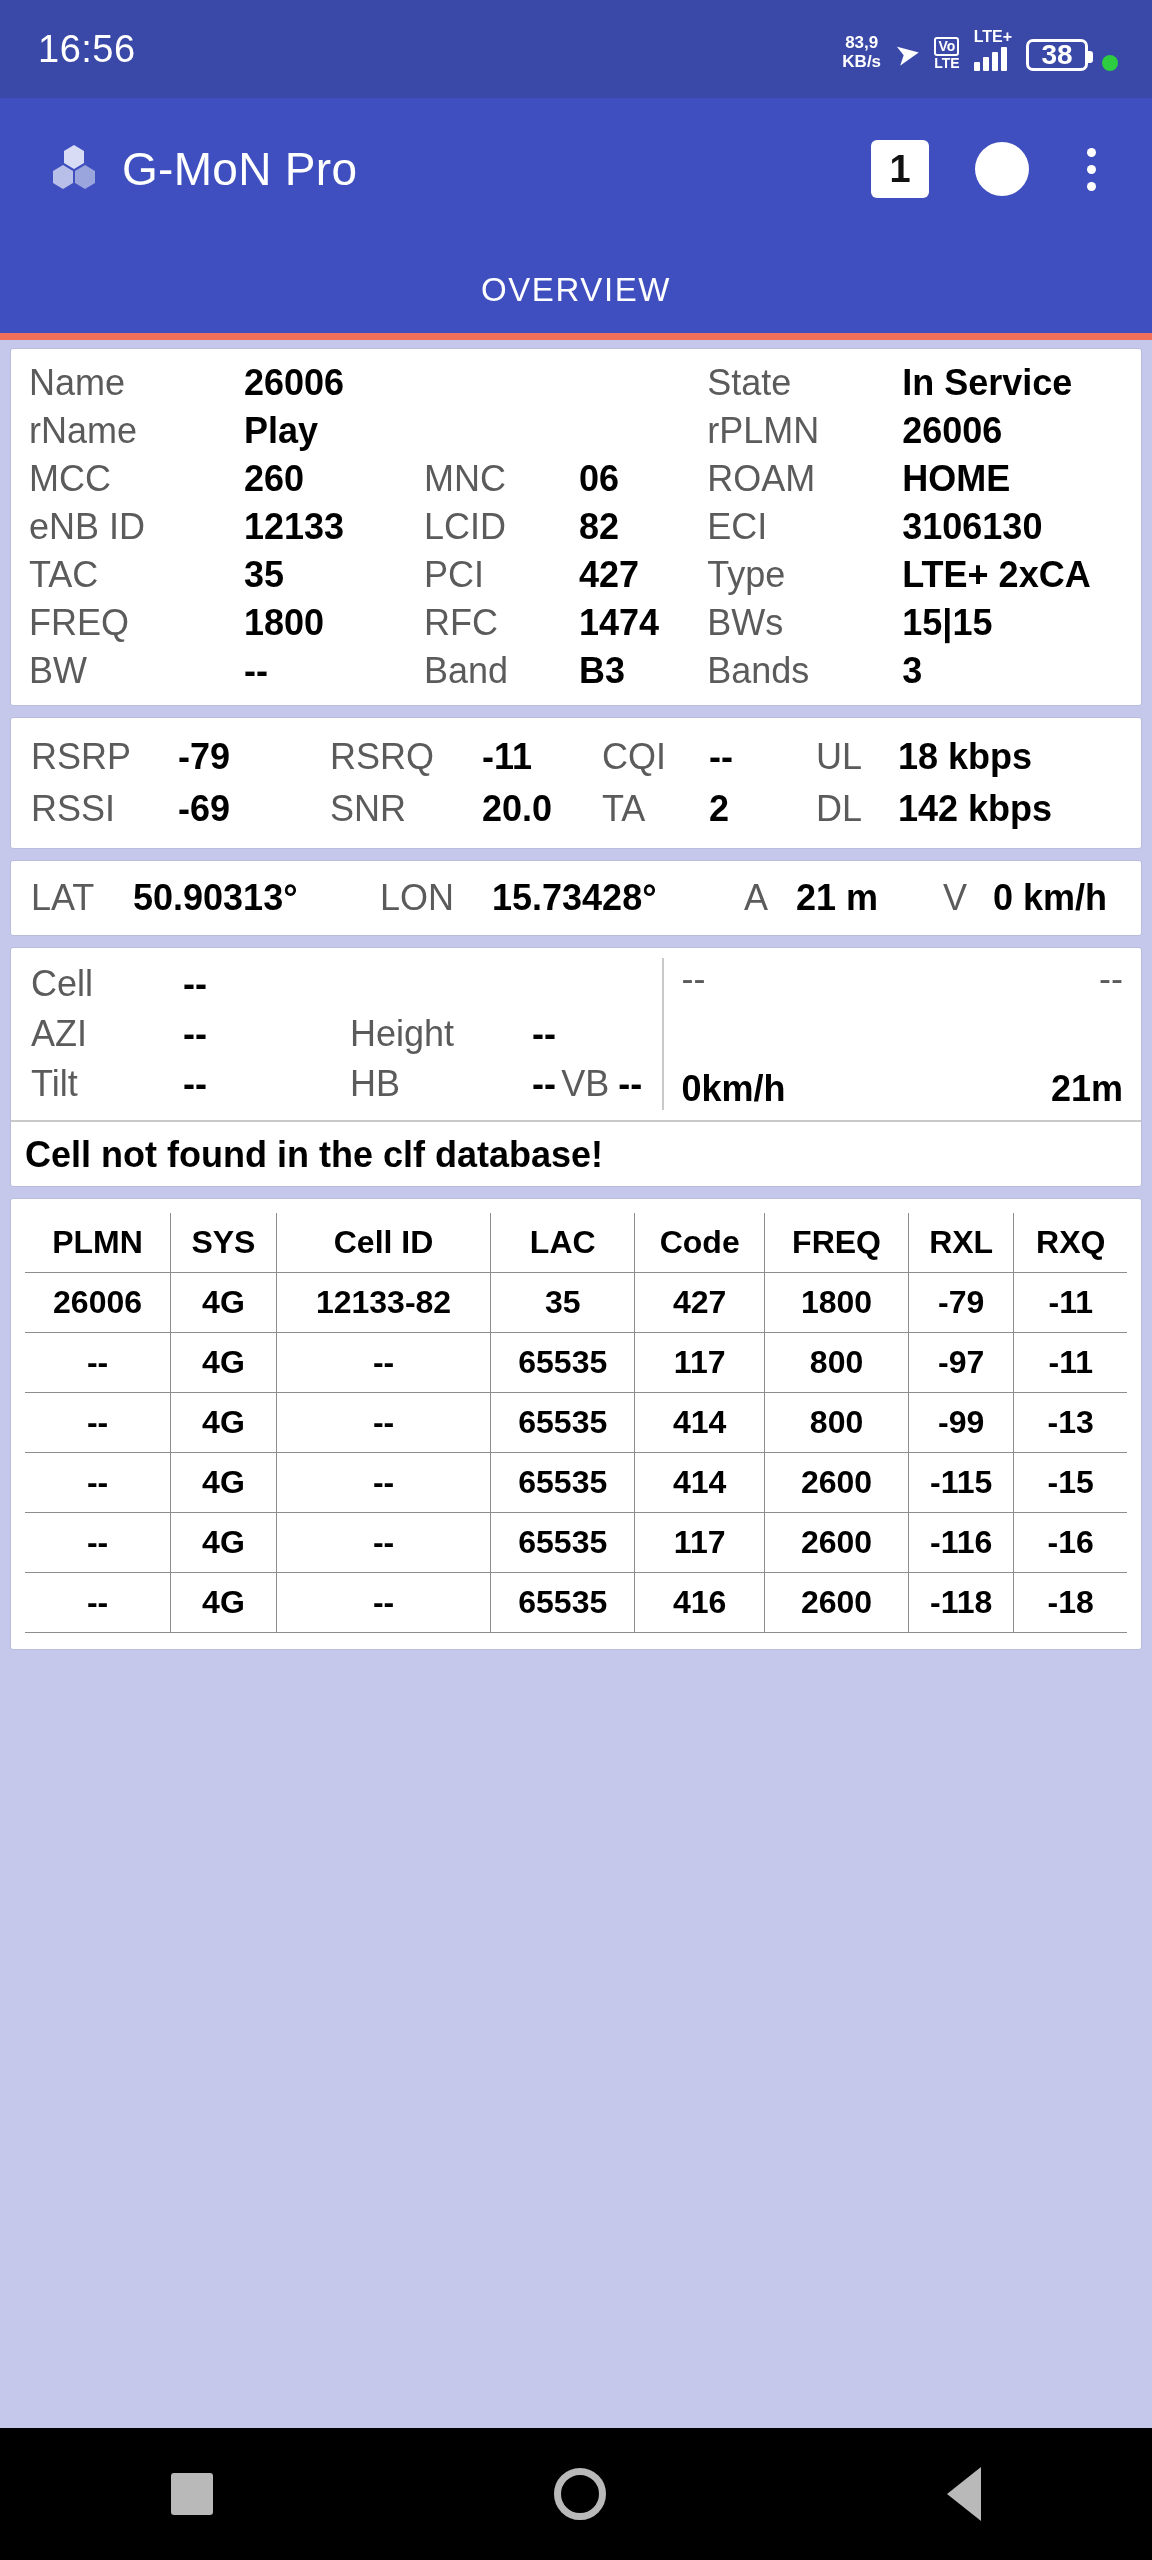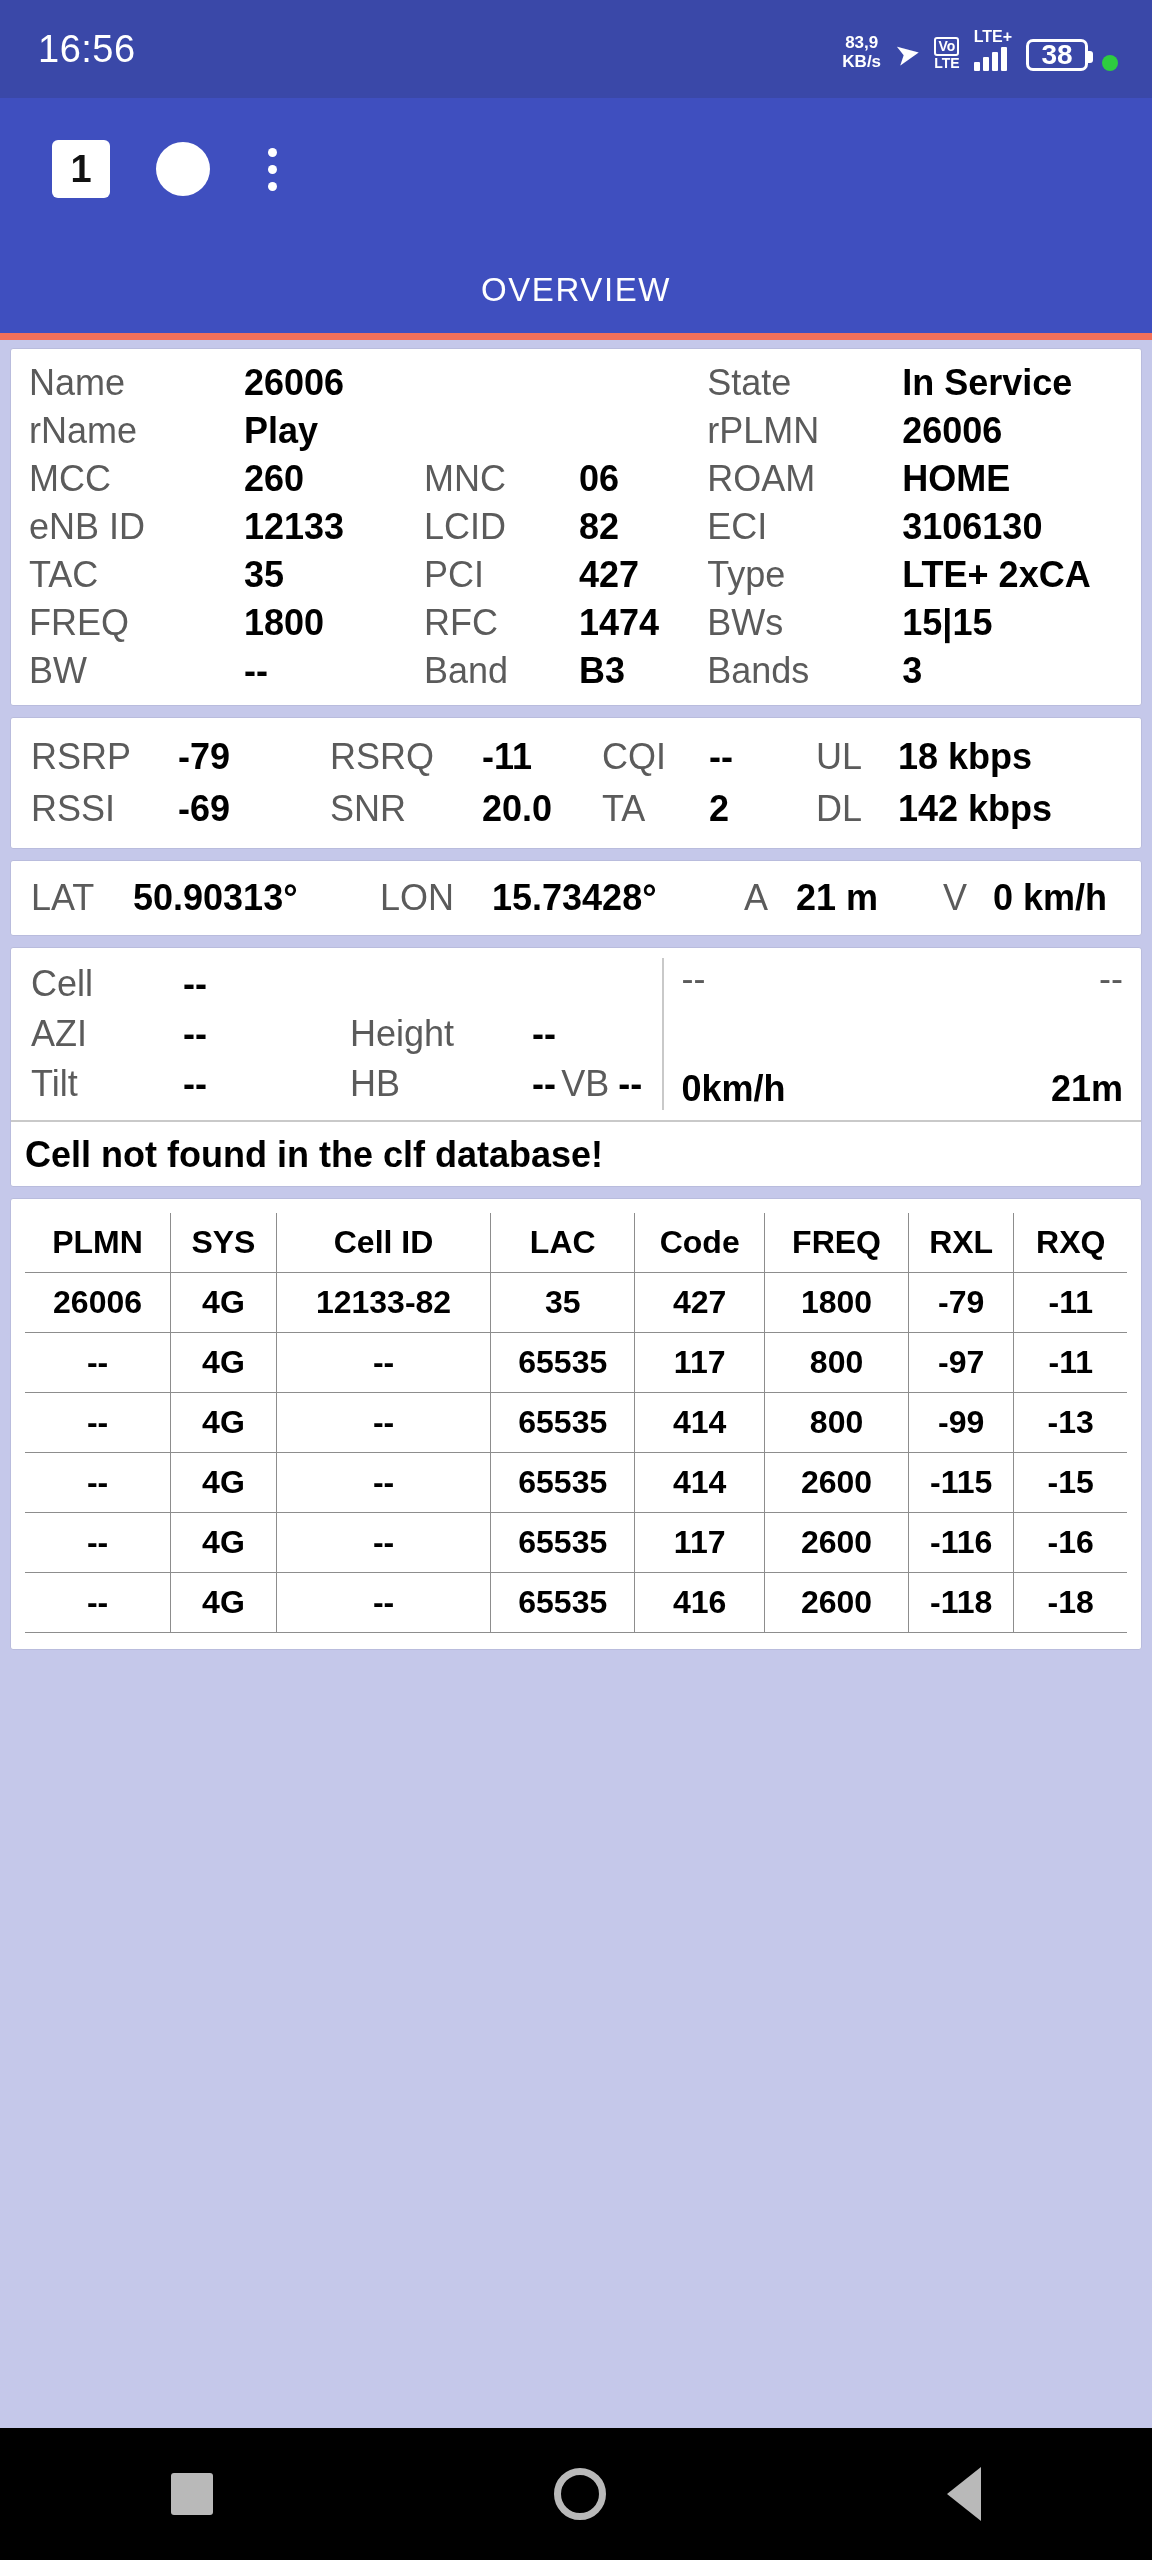--- a/index.html
+++ b/index.html
@@ -223,20 +223,30 @@
         </span>
     </div>
     <div class="battery">
       <span>38</span>
     </div>
     <div class="green-dot"></div>
   </div>
 </div>
 
 <div class="appbar">
+  <div class="appbar-left">
+    <span>
+      <svg width="44" height="48" viewBox="0 0 44 48">
+        <polygon points="22,2 32,8 32,20 22,26 12,20 12,8" fill="#d8dcf5"></polygon>
+        <polygon points="11,22 21,28 21,40 11,46 1,40 1,28" fill="#b8bfe8"></polygon>
+        <polygon points="33,22 43,28 43,40 33,46 23,40 23,28" fill="#9aa4dd"></polygon>
+      </svg>
+    </span>
+    <span class="app-title">G-MoN Pro</span>
+  </div>
   <div class="appbar-right">
     <div class="counter-badge">1</div>
     <div class="circle-btn"></div>
     <div class="kebab">
         <i></i>
         <i></i>
         <i></i>
       </div>
   </div>
 </div>

